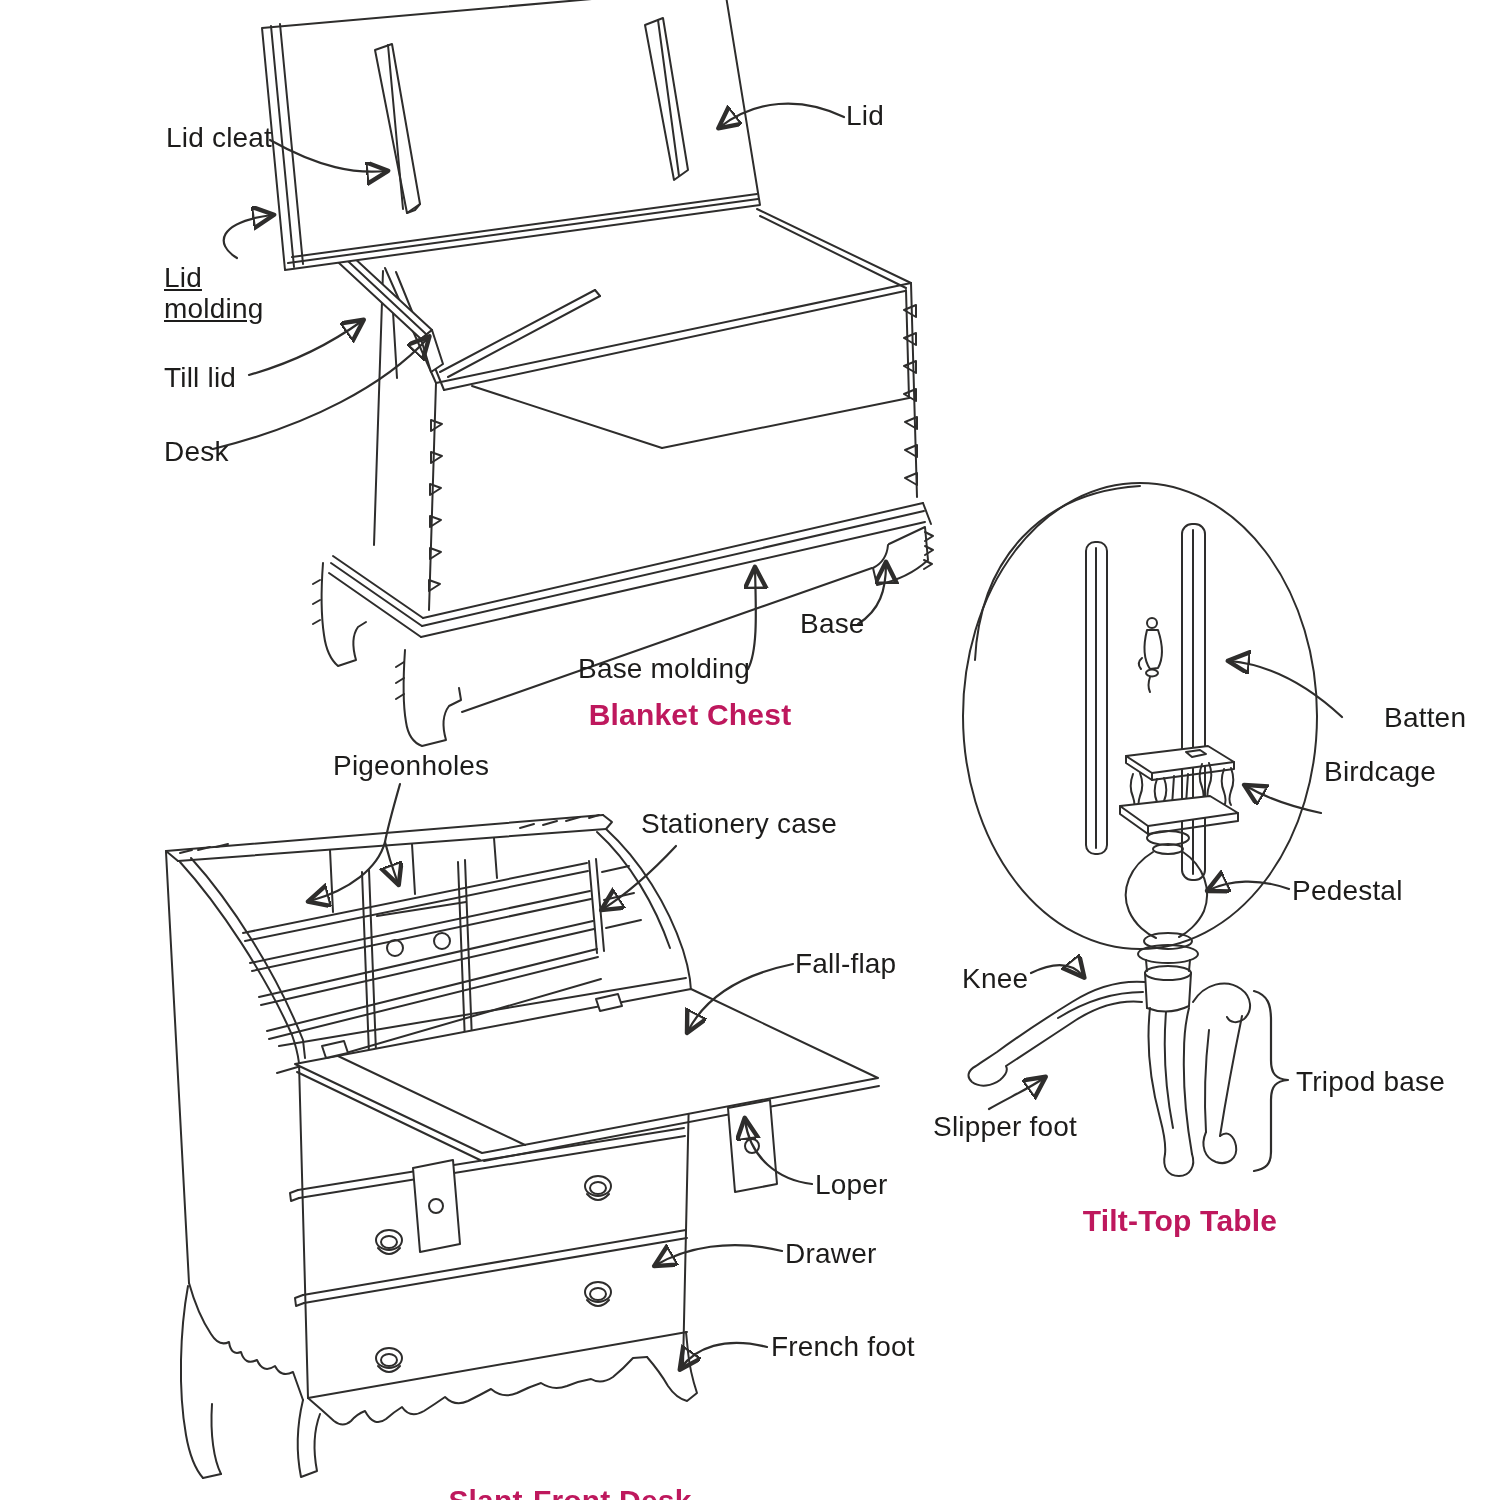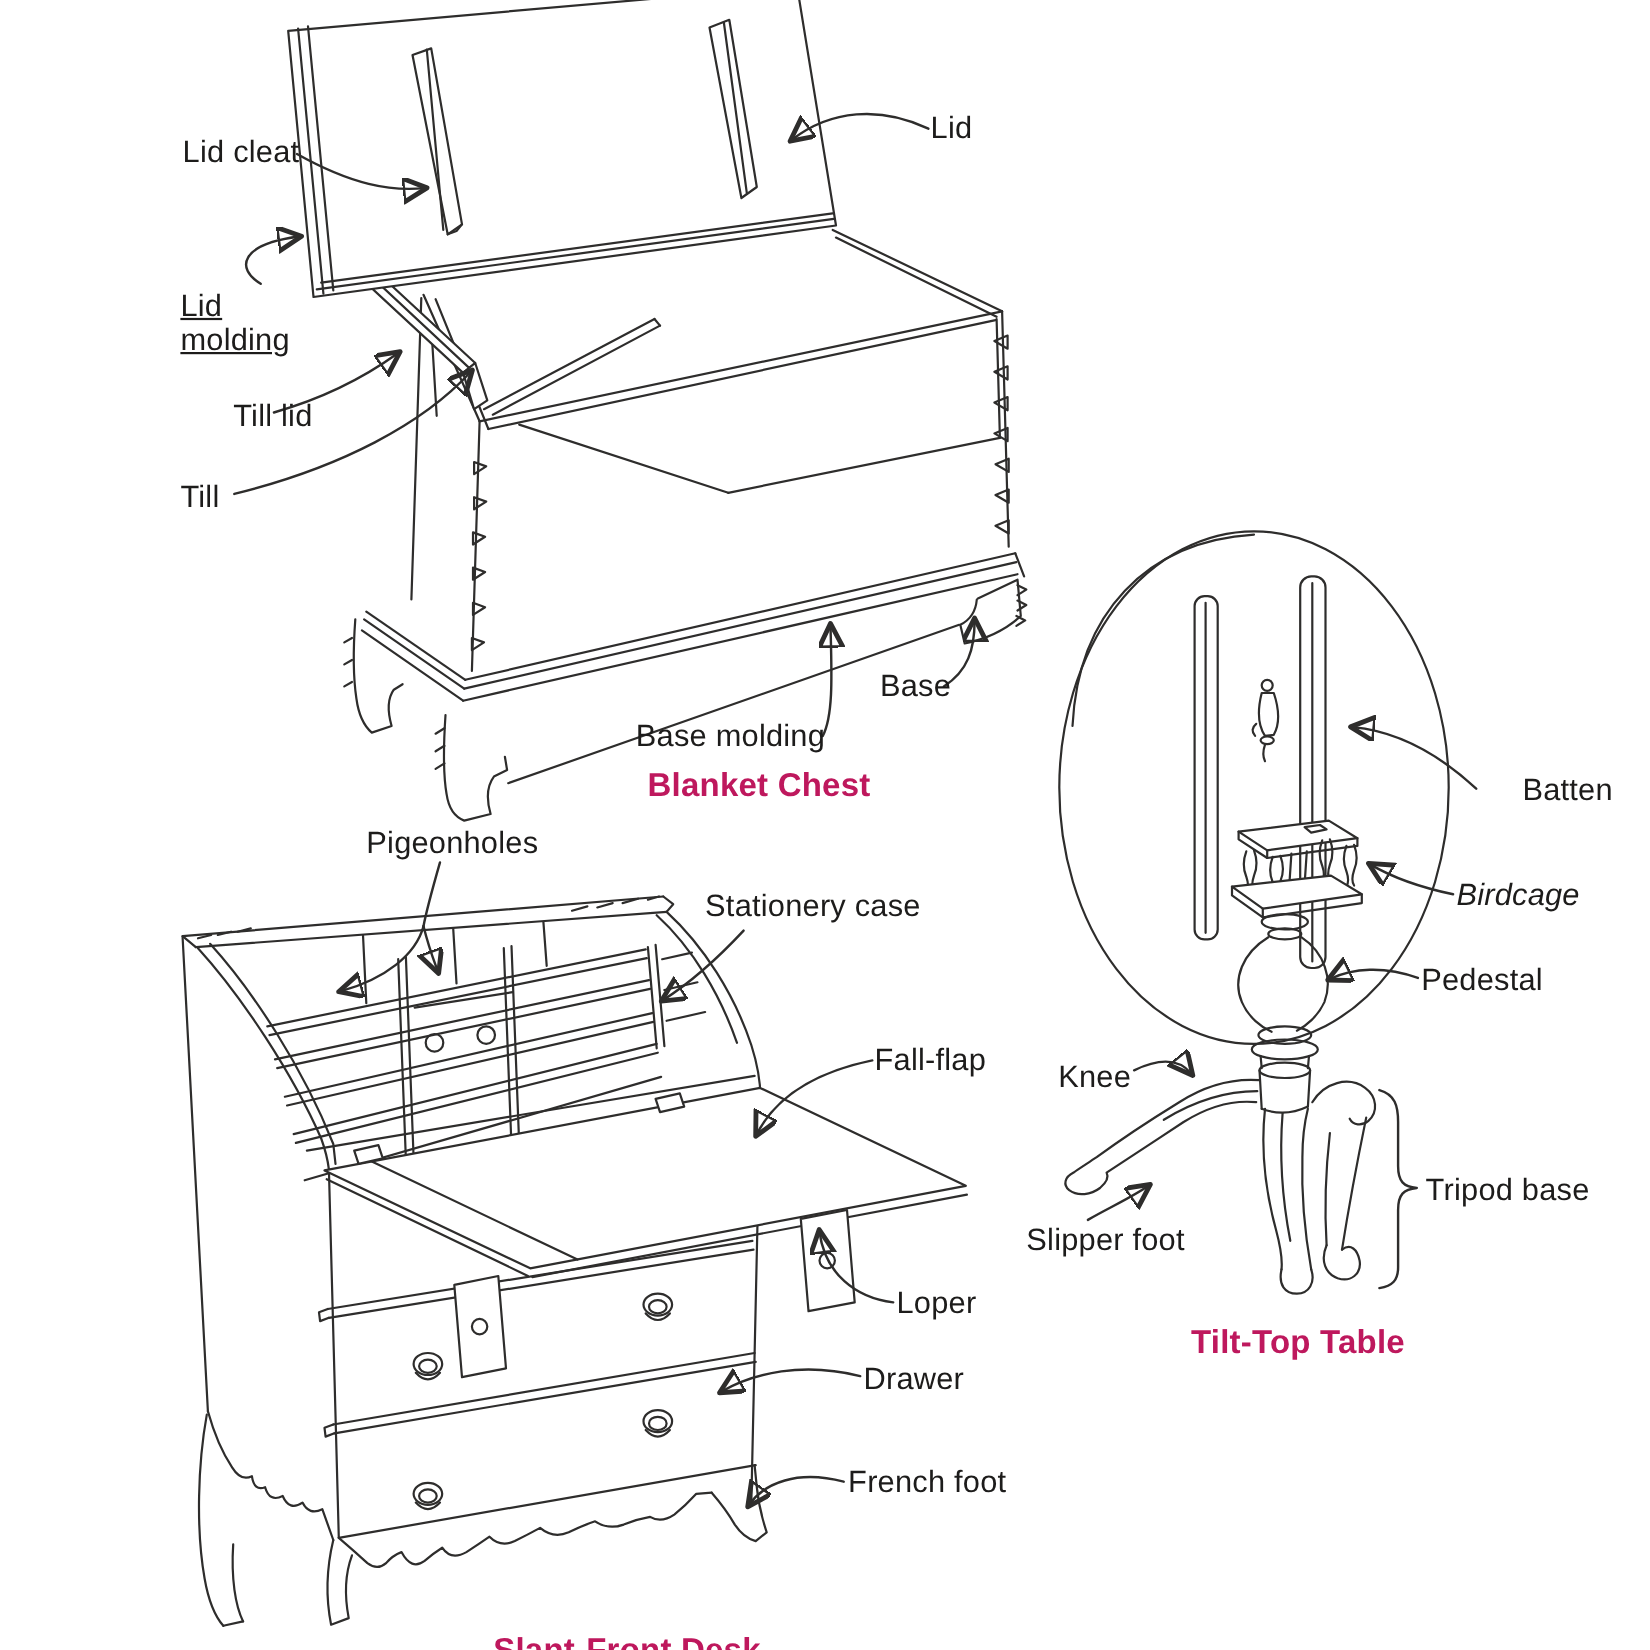--- a/index.html
+++ b/index.html
@@ -275,35 +275,35 @@
     <path class="arrow" marker-end="url(#ah)" d="M1289,889 C1258,878 1230,880 1209,890"></path>
     <path class="arrow" marker-end="url(#ah)" d="M1031,973 C1058,960 1074,965 1083,976"></path>
     <path class="arrow" marker-end="url(#ah)" d="M989,1109 C1008,1098 1030,1088 1044,1078"></path>
     <path class="arrow" d="M1254,991 C1268,995 1271,1005 1271,1020 L1271,1060 C1271,1074 1276,1079 1288,1080 C1276,1081 1271,1086 1271,1100 L1271,1152 C1271,1164 1266,1169 1254,1171"></path>
   </g>
 </svg>
 
   <div class="lbl" style="left:166px;top:122px;">Lid cleat</div>
   <div class="lbl" style="left:846px;top:100px;">Lid</div>
   <div class="lbl wrap" style="left:164px;top:262px;width:112px;">Lid molding</div>
-  <div class="lbl" style="left:164px;top:362px;margin-left:48px;">Till lid</div>
-  <div class="lbl" style="left:164px;top:436px;">Till</div>
+  <div class="lbl" style="left:164px;top:362px;">Till lid</div>
+  <div class="lbl" style="left:164px;top:436px;">Desk</div>
   <div class="lbl" style="left:800px;top:608px;">Base</div>
   <div class="lbl" style="left:578px;top:653px;">Base molding</div>
   <div class="ttl" style="left:560px;top:698px;width:260px;">Blanket Chest</div>
 
   <div class="lbl" style="left:333px;top:750px;">Pigeonholes</div>
   <div class="lbl" style="left:641px;top:808px;">Stationery case</div>
   <div class="lbl" style="left:795px;top:948px;">Fall-flap</div>
   <div class="lbl" style="left:815px;top:1169px;">Loper</div>
   <div class="lbl" style="left:785px;top:1238px;">Drawer</div>
   <div class="lbl" style="left:771px;top:1331px;">French foot</div>
   <div class="ttl" style="left:400px;top:1484px;width:340px;">Slant-Front Desk</div>
 
   <div class="lbl" style="left:1345px;top:702px;margin-left:39px;">Batten</div>
-  <div class="lbl" style="left:1324px;top:798px;font-style:italic;">Birdcage</div>
+  <div class="lbl" style="left:1324px;top:756px;">Birdcage</div>
   <div class="lbl" style="left:1292px;top:875px;">Pedestal</div>
   <div class="lbl" style="left:962px;top:963px;">Knee</div>
   <div class="lbl" style="left:933px;top:1111px;">Slipper foot</div>
   <div class="lbl" style="left:1296px;top:1066px;">Tripod base</div>
   <div class="ttl" style="left:1040px;top:1204px;width:280px;">Tilt-Top Table</div>
 
 </div>
 
 </body></html>

